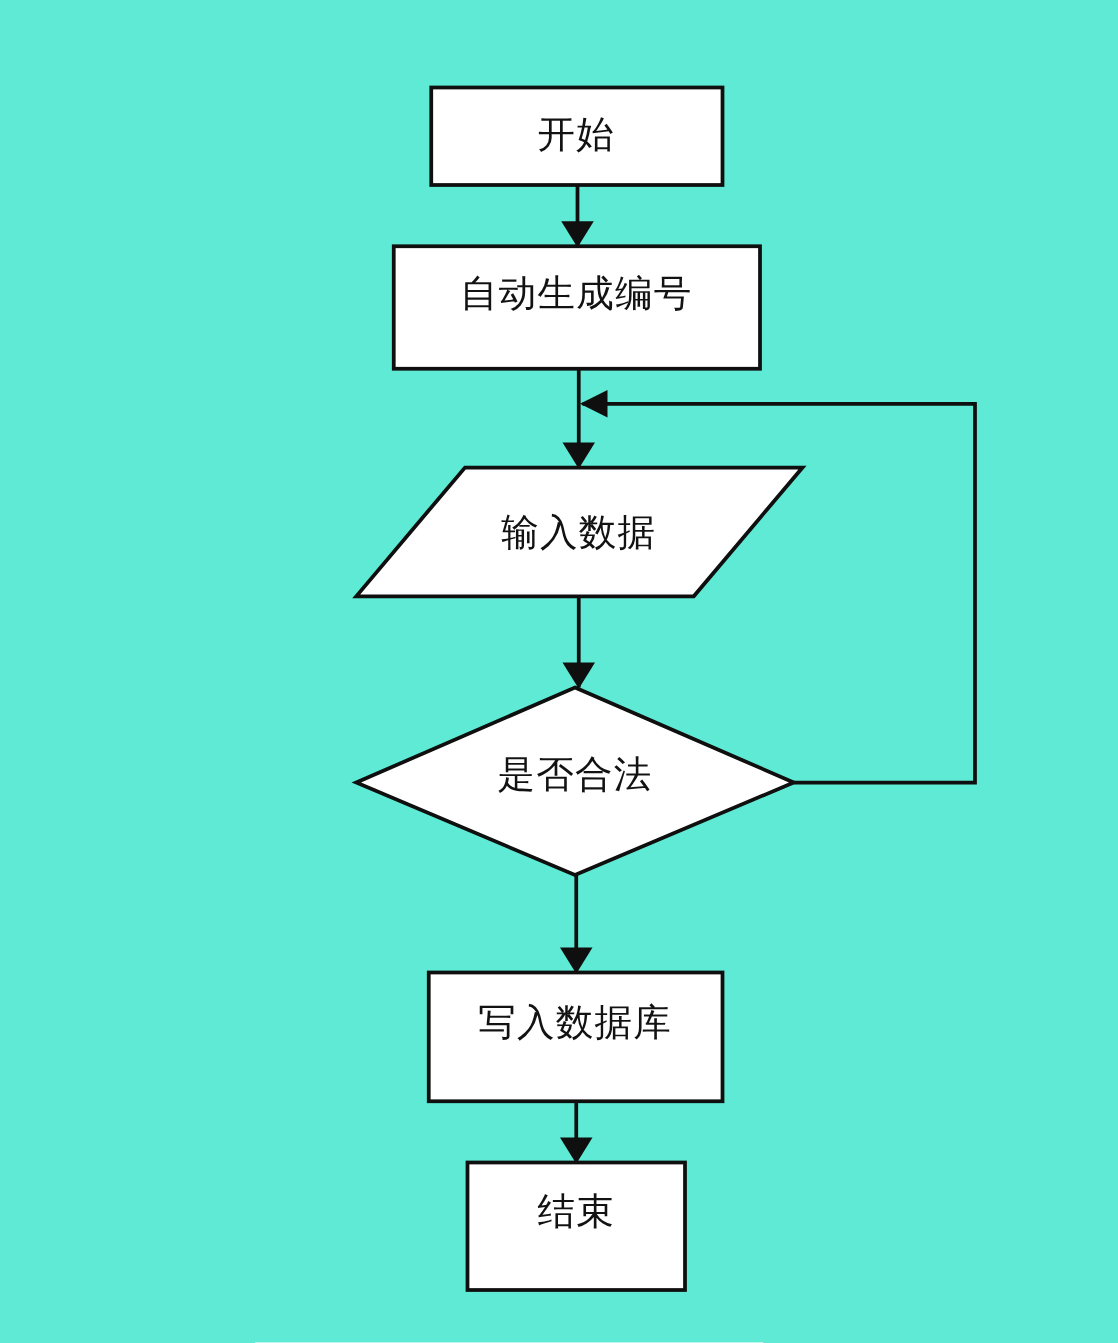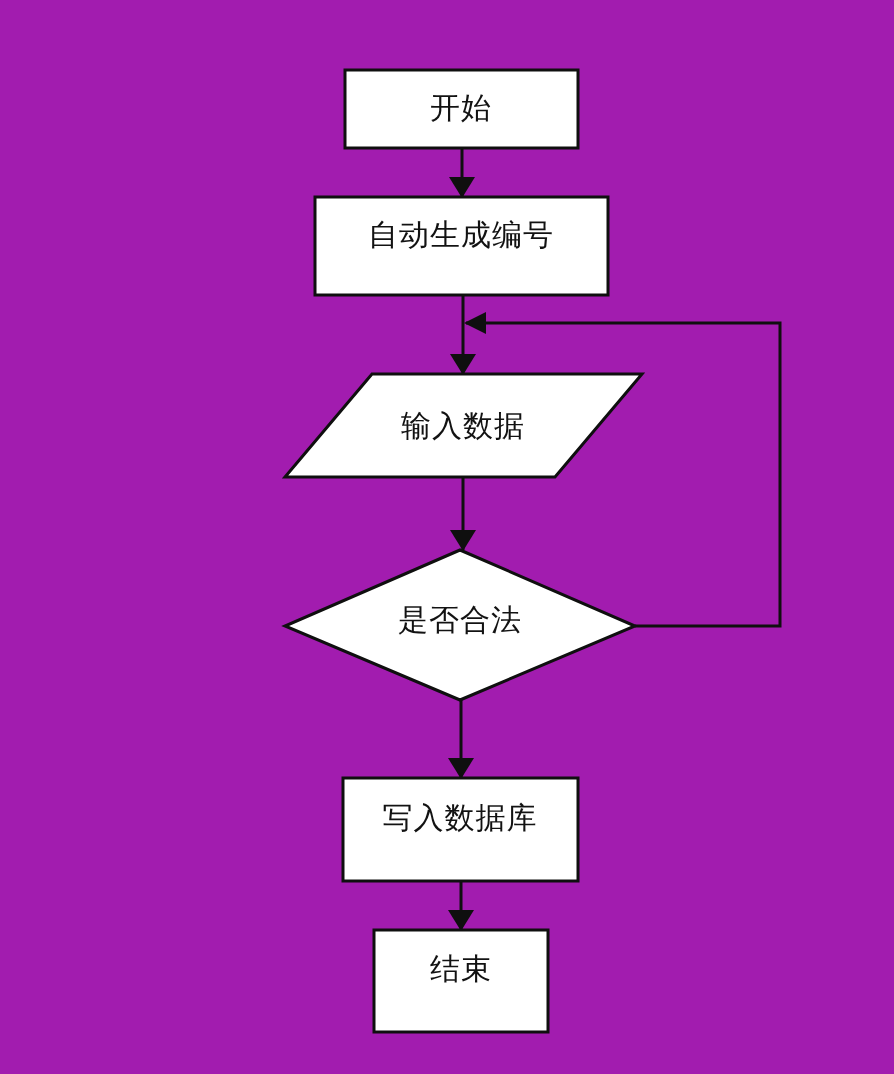--- a/index.html
+++ b/index.html
@@ -10,21 +10,21 @@
   body {
     width: 894px;
     height: 1074px;
     font-family: "Liberation Serif", "DejaVu Serif", serif;
     overflow: hidden;
   }
   #flowchart-root {
     position: relative;
     width: 894px;
     height: 1074px;
-    background: #a21caf;
+    background: #5eead4;
   }
   svg#flow-svg {
     display: block;
     width: 894px;
     height: 1074px;
   }
   .node-shape {
     fill: #ffffff;
     stroke: #0f0f0f;
     stroke-width: 3;

